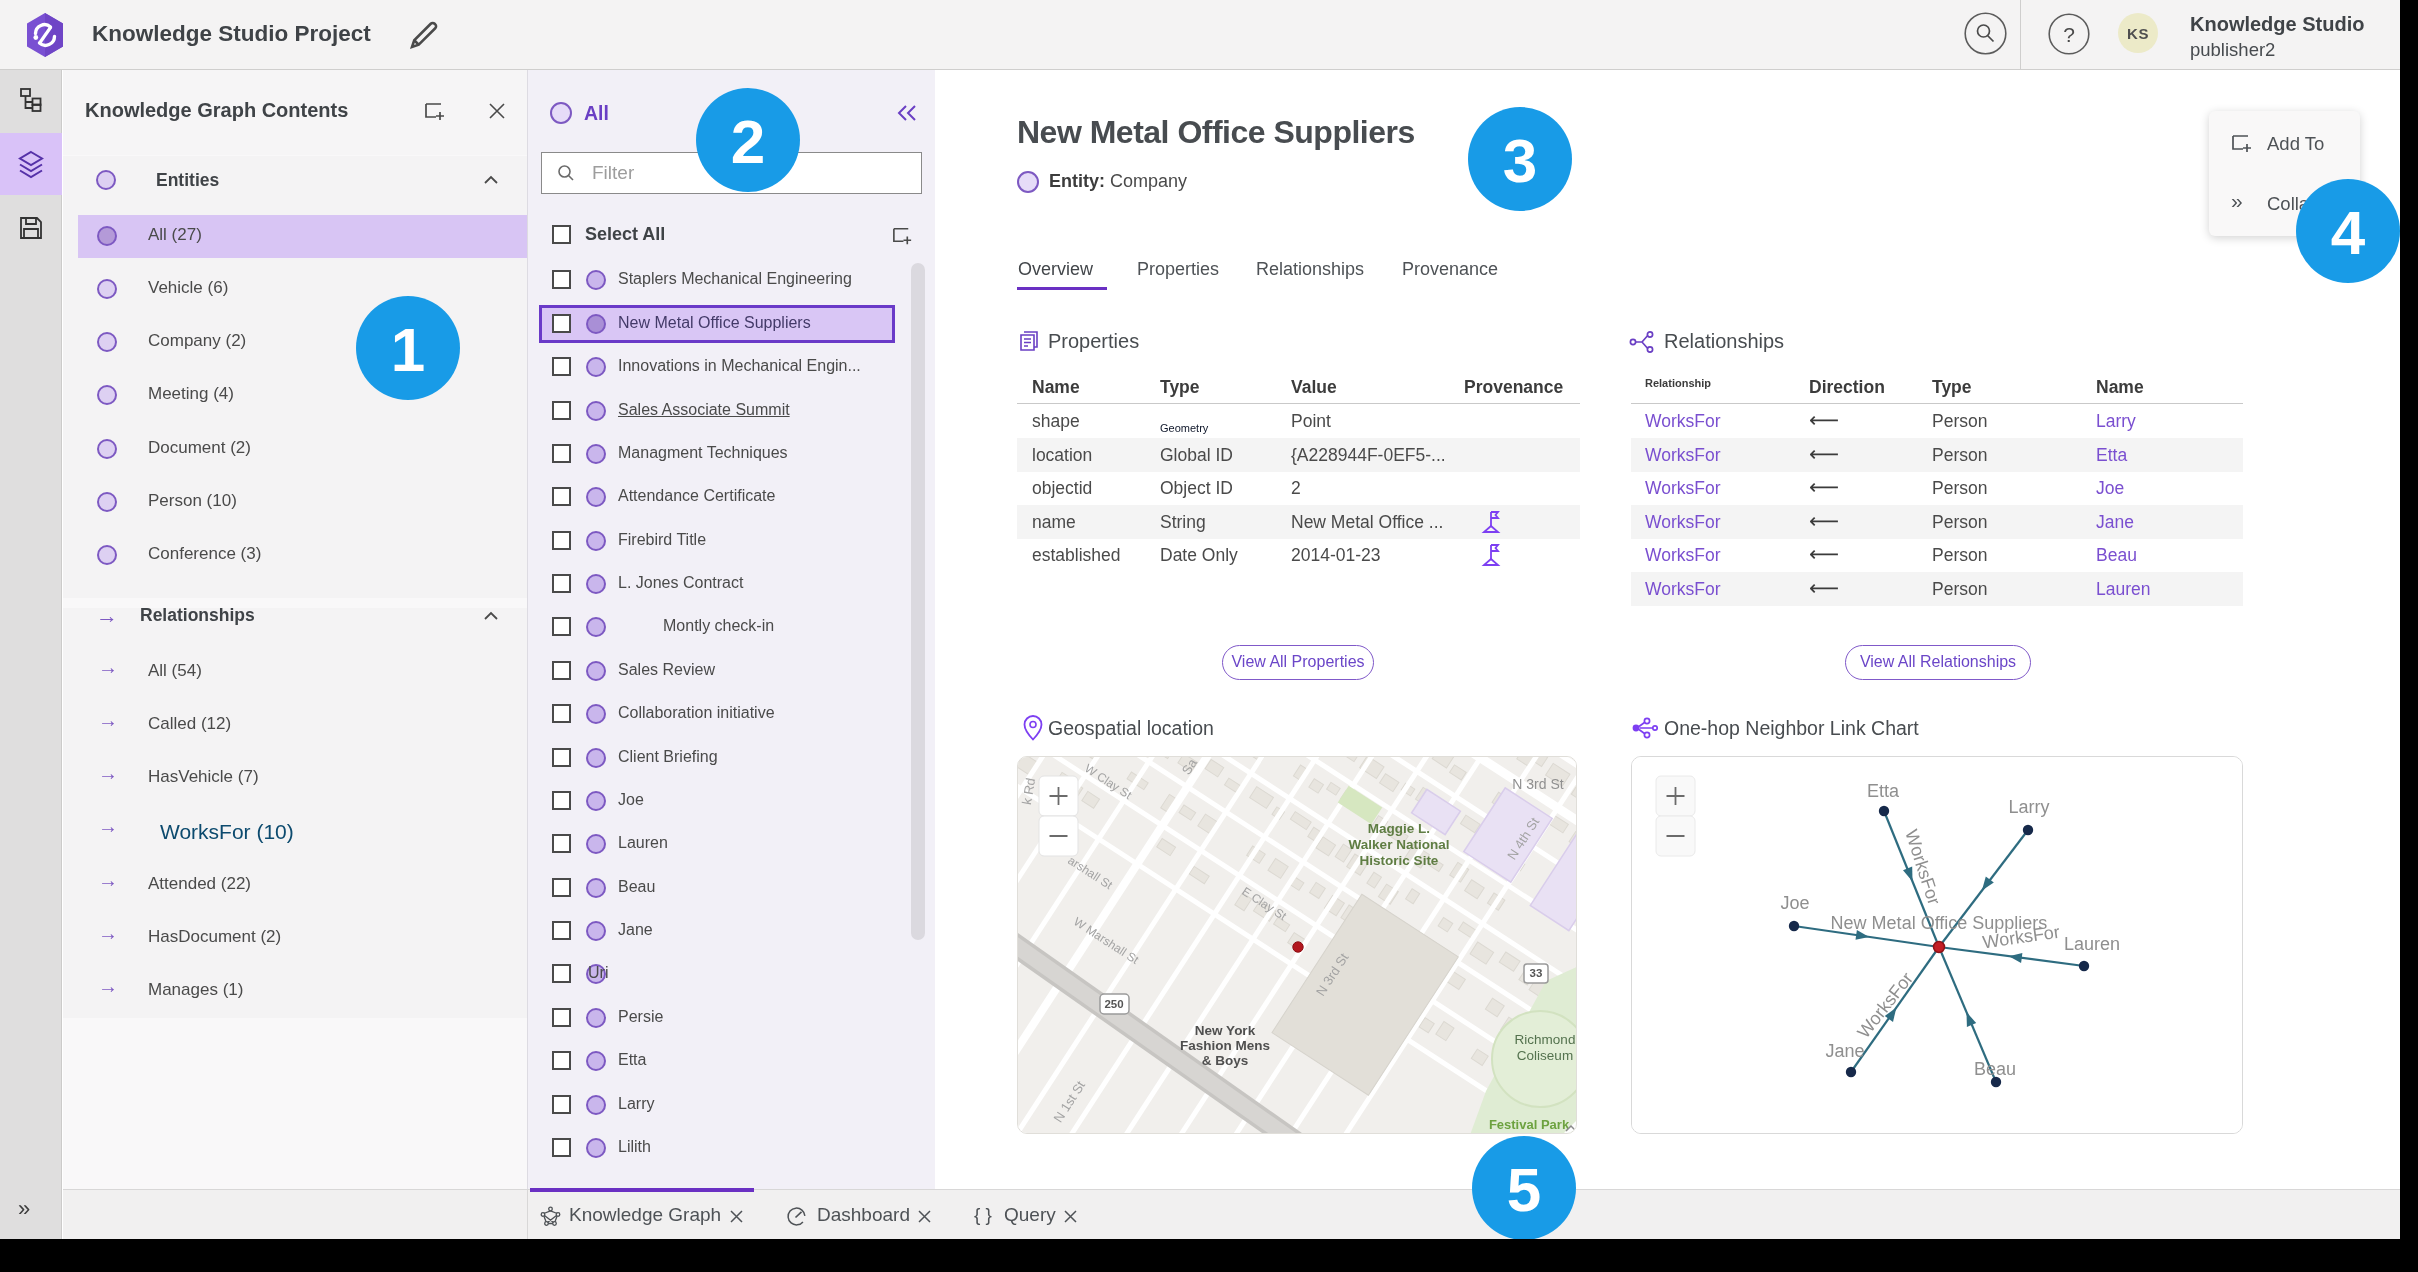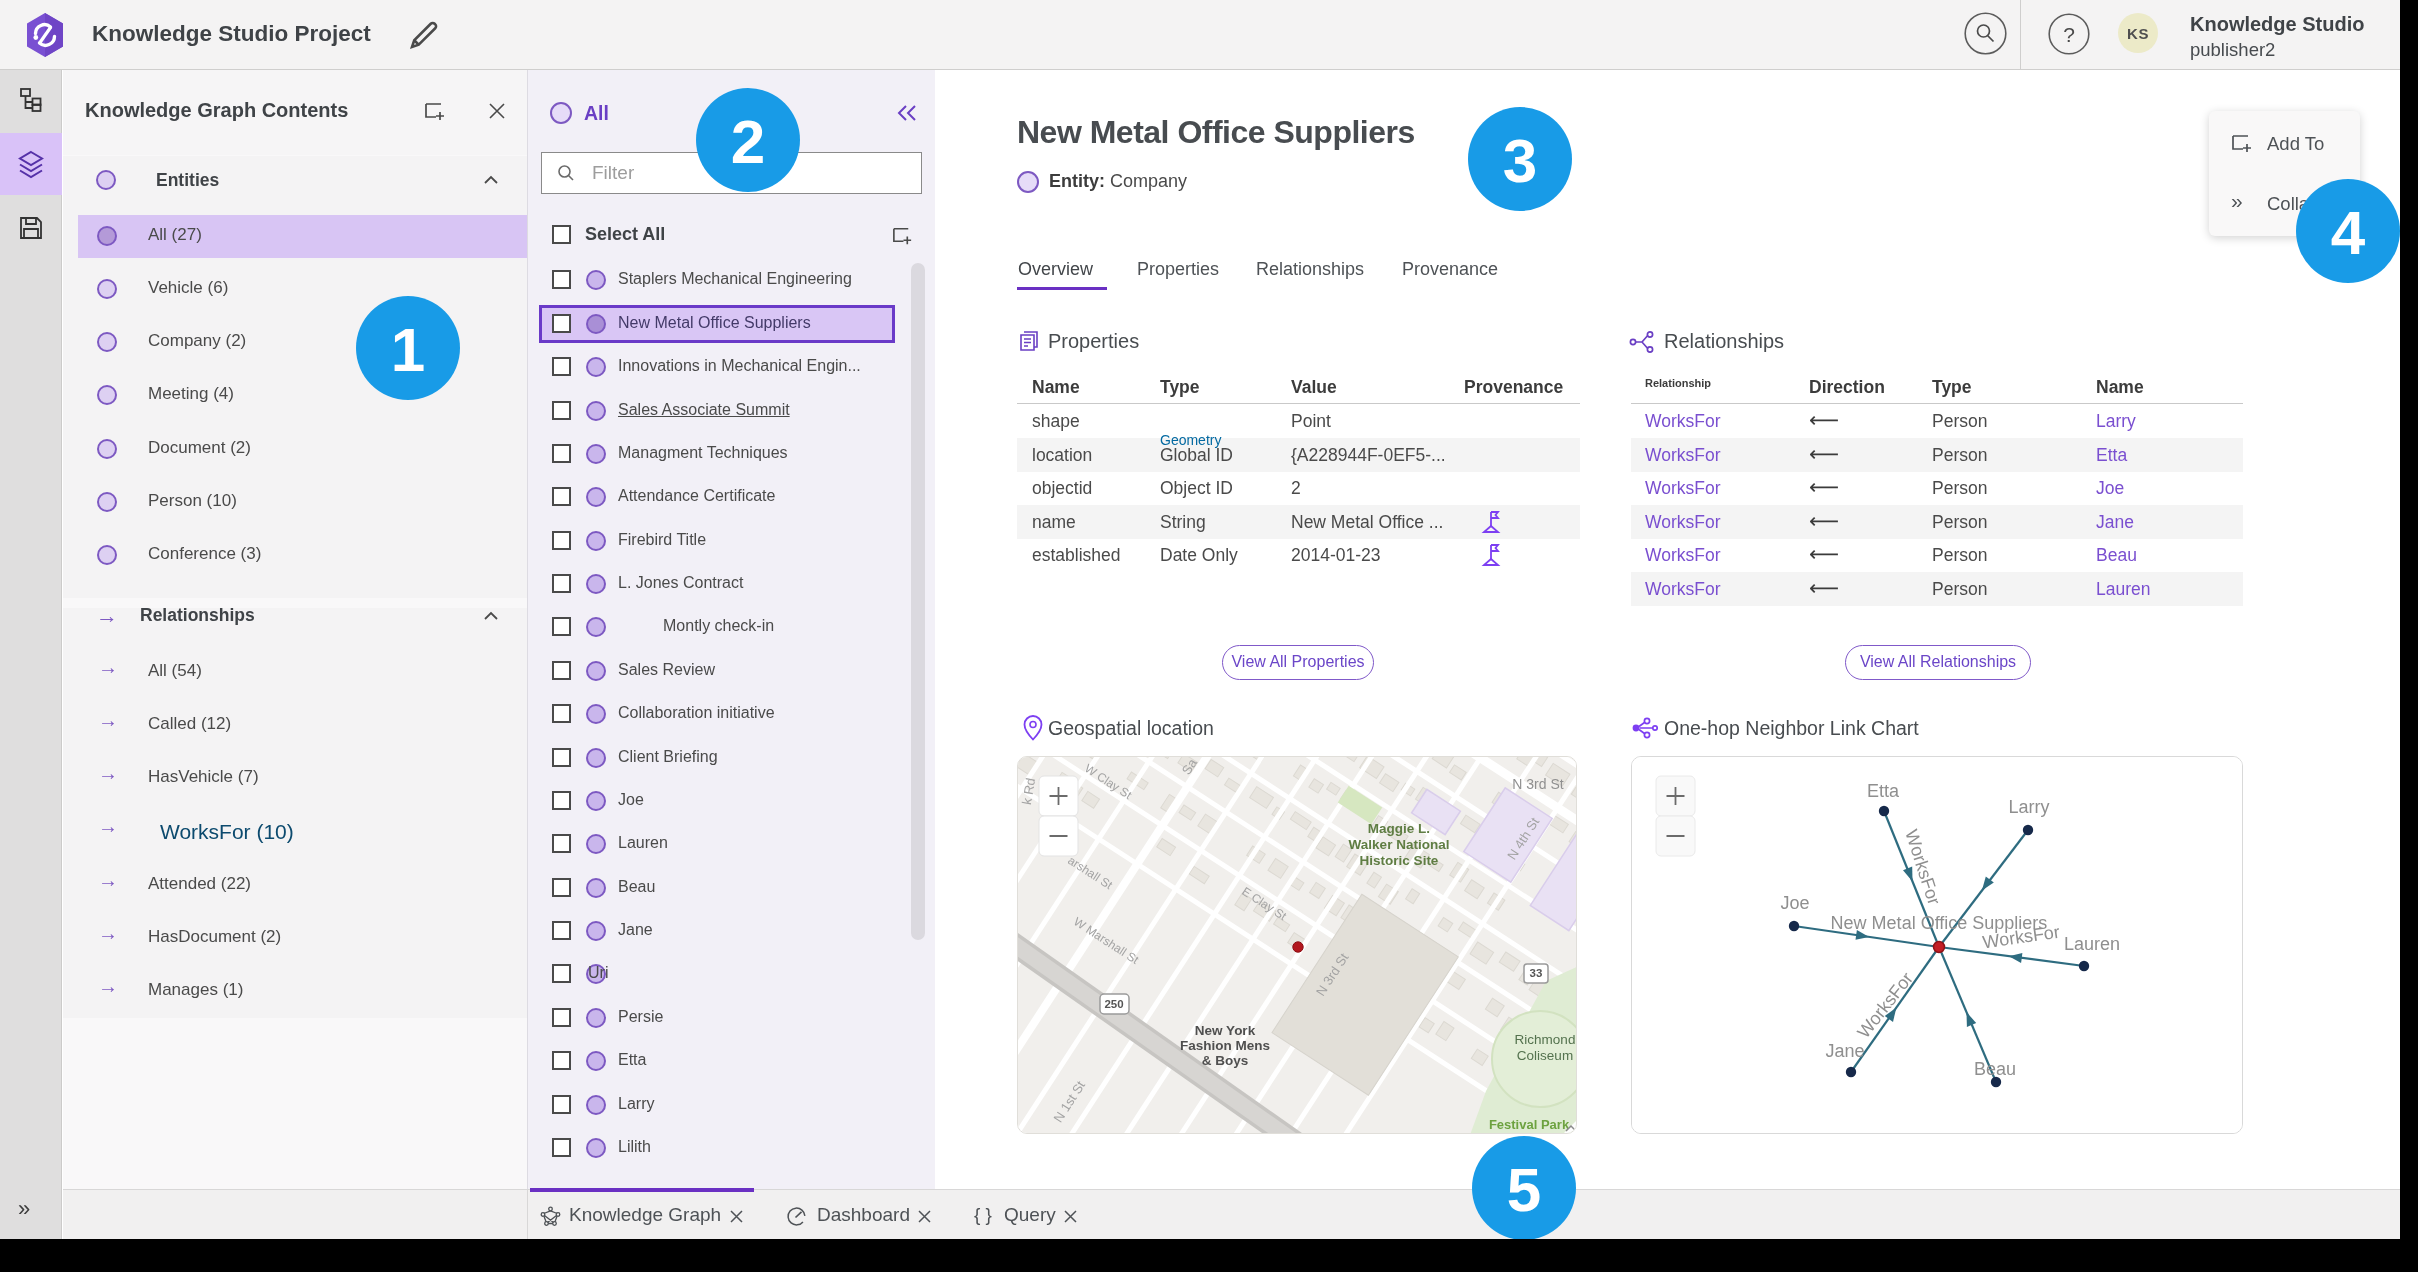--- a/index.html
+++ b/index.html
@@ -250,21 +250,21 @@
 </svg>
 <div class="abs" style="left:1048px;top:330px;font-size:20px;color:#484c50;">Properties</div>
 <div class="abs" style="left:1032px;top:377px;font-size:17.5px;font-weight:700;color:#3c3c3c;">Name</div>
     <div class="abs" style="left:1160px;top:377px;font-size:17.5px;font-weight:700;color:#3c3c3c;">Type</div>
     <div class="abs" style="left:1291px;top:377px;font-size:17.5px;font-weight:700;color:#3c3c3c;">Value</div>
     <div class="abs" style="left:1464px;top:377px;font-size:17.5px;font-weight:700;color:#3c3c3c;">Provenance</div>
     <div class="abs" style="left:1017px;top:403px;width:563px;height:1px;background:#c9c9c9;"></div>
     <div class="abs" style="left:1017px;top:438px;width:563px;height:34px;background:#f4f4f4;"></div>
     <div class="abs" style="left:1017px;top:505px;width:563px;height:34px;background:#f4f4f4;"></div>
     <div class="abs" style="left:1032px;top:411px;font-size:17.5px;color:#4a4a4a;">shape</div>
-    <div class="abs" style="left:1160px;top:432px;font-size:14px;color:#0369a1;">Geometry</div>
+    <div class="abs" style="left:1160px;top:422px;font-size:11px;color:#0f172a;">Geometry</div>
     <div class="abs" style="left:1291px;top:411px;font-size:17.5px;color:#4a4a4a;">Point</div>
     <div class="abs" style="left:1032px;top:445px;font-size:17.5px;color:#4a4a4a;">location</div>
     <div class="abs" style="left:1160px;top:445px;font-size:17.5px;color:#4a4a4a;">Global ID</div>
     <div class="abs" style="left:1291px;top:445px;font-size:17.5px;color:#4a4a4a;">{A228944F-0EF5-...</div>
     <div class="abs" style="left:1032px;top:478px;font-size:17.5px;color:#4a4a4a;">objectid</div>
     <div class="abs" style="left:1160px;top:478px;font-size:17.5px;color:#4a4a4a;">Object ID</div>
     <div class="abs" style="left:1291px;top:478px;font-size:17.5px;color:#4a4a4a;">2</div>
     <div class="abs" style="left:1032px;top:512px;font-size:17.5px;color:#4a4a4a;">name</div>
     <div class="abs" style="left:1160px;top:512px;font-size:17.5px;color:#4a4a4a;">String</div>
     <div class="abs" style="left:1291px;top:512px;font-size:17.5px;color:#4a4a4a;">New Metal Office ...</div>

